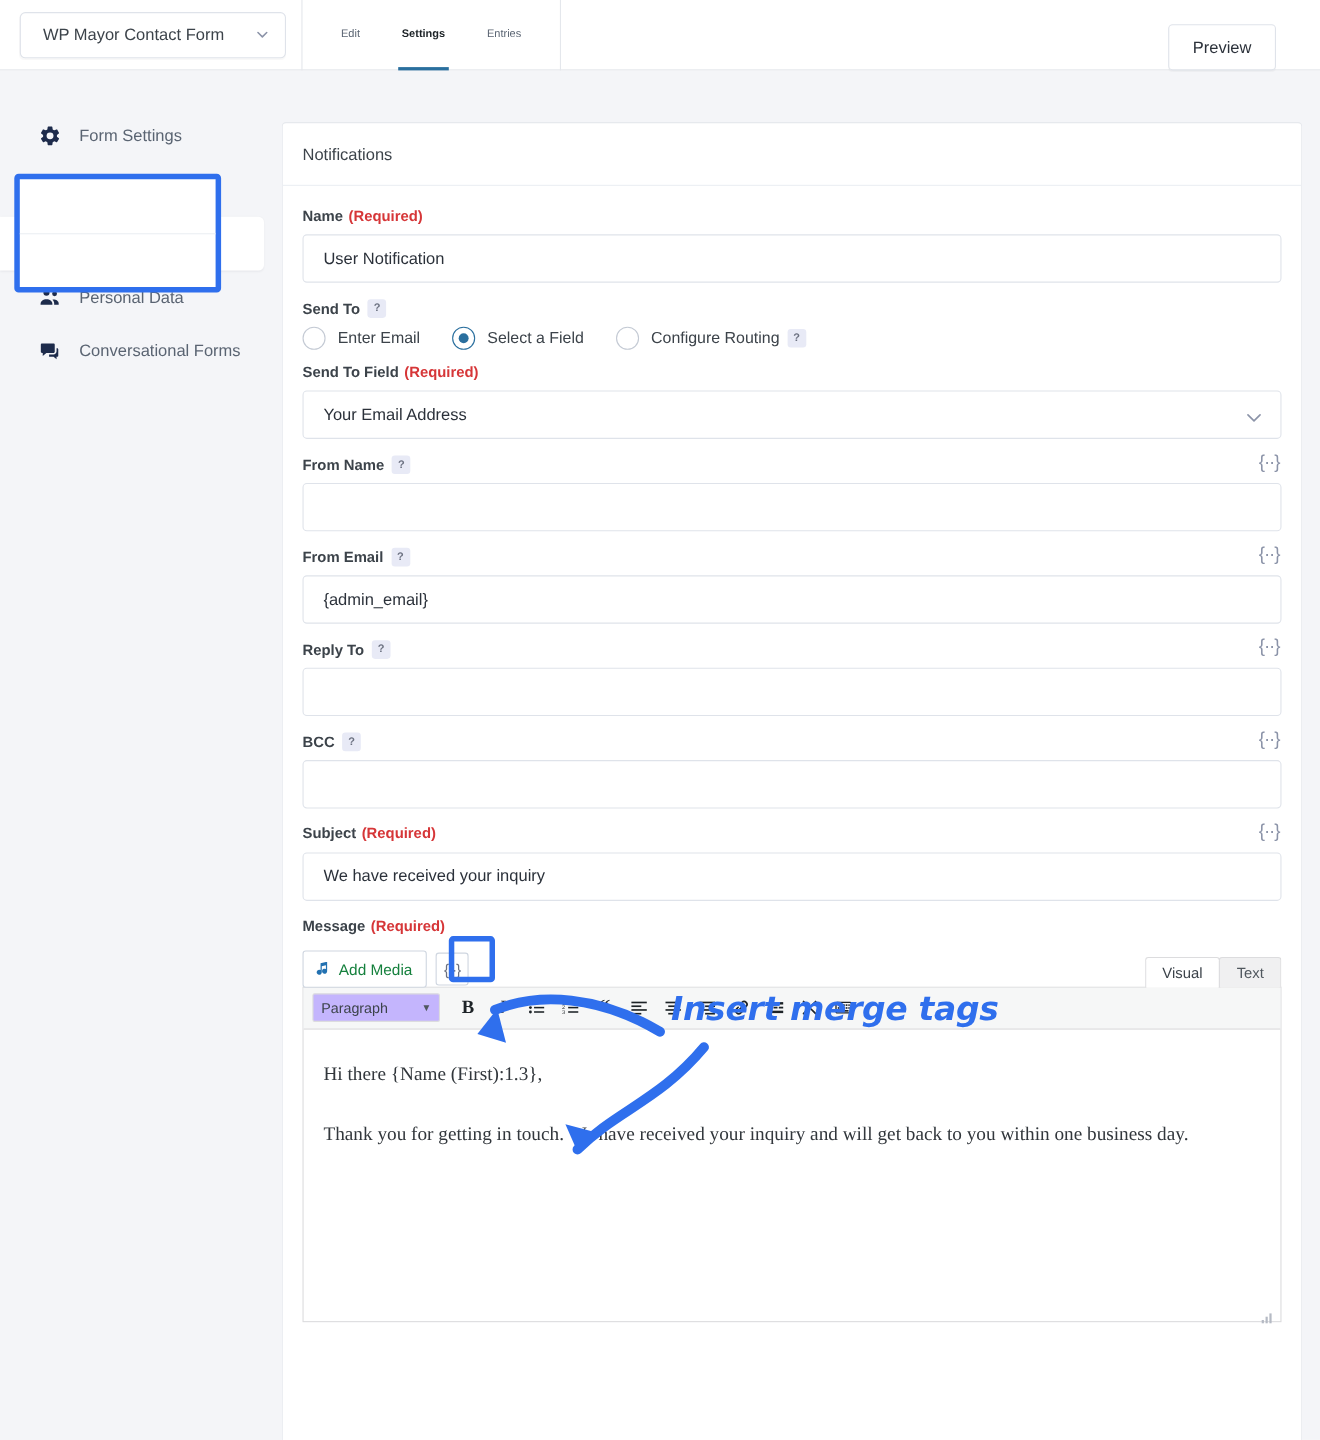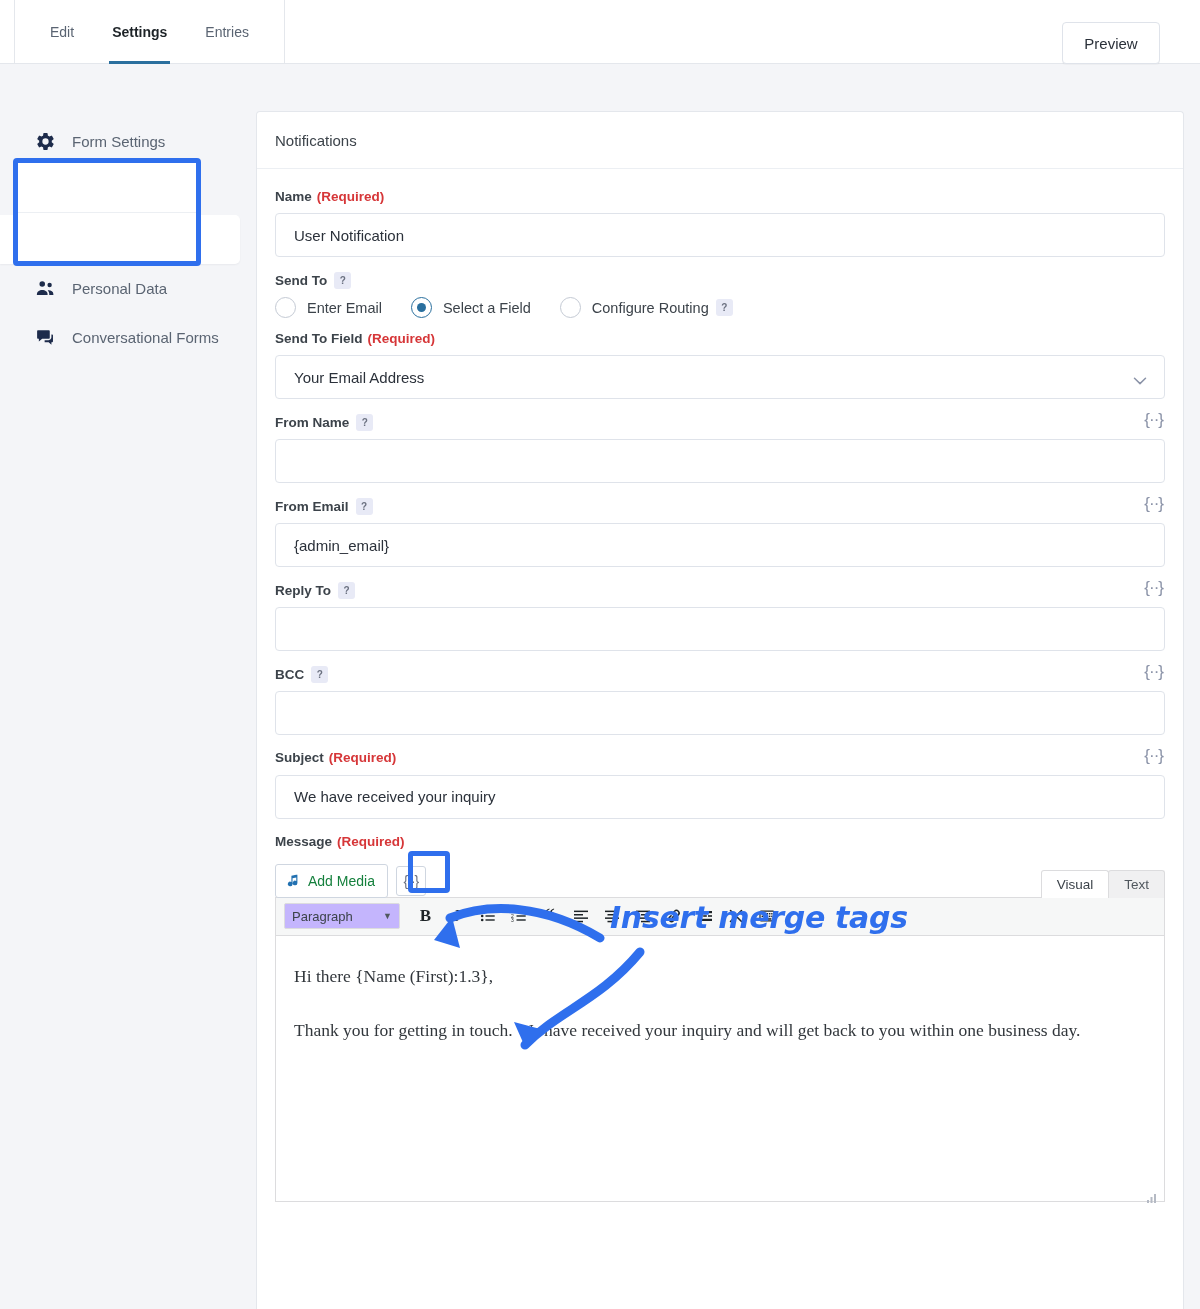--- a/index.html
+++ b/index.html
@@ -29,21 +29,21 @@
     box-shadow:0 1px 1px rgba(16,24,40,.03);
   }
   .chev{ width:13px; height:13px; display:block; }
   .chev svg{ display:block; }
 
   .topdiv{ width:1px; height:64px; background:#e4e7ec; margin-left:14px; }
 
   .tabs{ display:flex; align-items:stretch; height:64px; margin-left:16px; }
   .tab{
     position:relative; display:flex; align-items:center;
-    padding:0 19px; font-size:14px; color:#5a6472; cursor:pointer;
+    padding:0 19px; font-size:10px; color:#5a6472; cursor:pointer;
   }
   .tab.active{ color:#1d2327; font-weight:bold; }
   .tab.active::after{
     content:""; position:absolute; left:16px; right:16px; bottom:0;
     height:3px; background:#2a6f9e;
   }
   .topdiv2{ width:1px; height:64px; background:#e4e7ec; margin-left:16px; }
 
   .preview-btn{
     position:absolute; right:40px; top:22px;
@@ -52,21 +52,21 @@
     font-size:15px; color:#2b313a;
     display:flex; align-items:center; justify-content:center;
     box-shadow:0 1px 1px rgba(16,24,40,.03);
     cursor:pointer;
   }
 
   
   .sidebar{
     position:absolute; left:0; top:65px; width:256px; bottom:0;
     background:#f4f5f8;
-    padding-top:52px;
+    padding-top:34px;
   }
   .nav-item{
     position:relative; height:49px;
     display:flex; align-items:center;
     padding-left:32px;
     font-size:15px; color:#5a6472;
     cursor:pointer;
   }
   .nav-item .ico{
     width:26px; height:26px; margin-right:14px;
@@ -248,20 +248,28 @@
     font-weight:bold; font-style:italic;
     font-size:30px; color:#2f6fed;
     letter-spacing:-0.3px;
     white-space:nowrap;
   }
 </style>
 </head>
 <body>
 
 <div class="topbar">
+  <div class="form-switcher">
+    <span>WP Mayor Contact Form</span>
+    <span class="chev">
+      <svg width="13" height="13" viewBox="0 0 13 13">
+          <path d="M2.5 4.5L6.5 8.5L10.5 4.5" stroke="#8b93a8" stroke-width="1.4" fill="none" stroke-linecap="round" stroke-linejoin="round"></path>
+        </svg>
+    </span>
+  </div>
 
   <div class="topdiv"></div>
 
   <div class="tabs">
     <div class="tab">Edit</div>
     <div class="tab active">Settings</div>
     <div class="tab">Entries</div>
   </div>
 
   <div class="topdiv2"></div>

